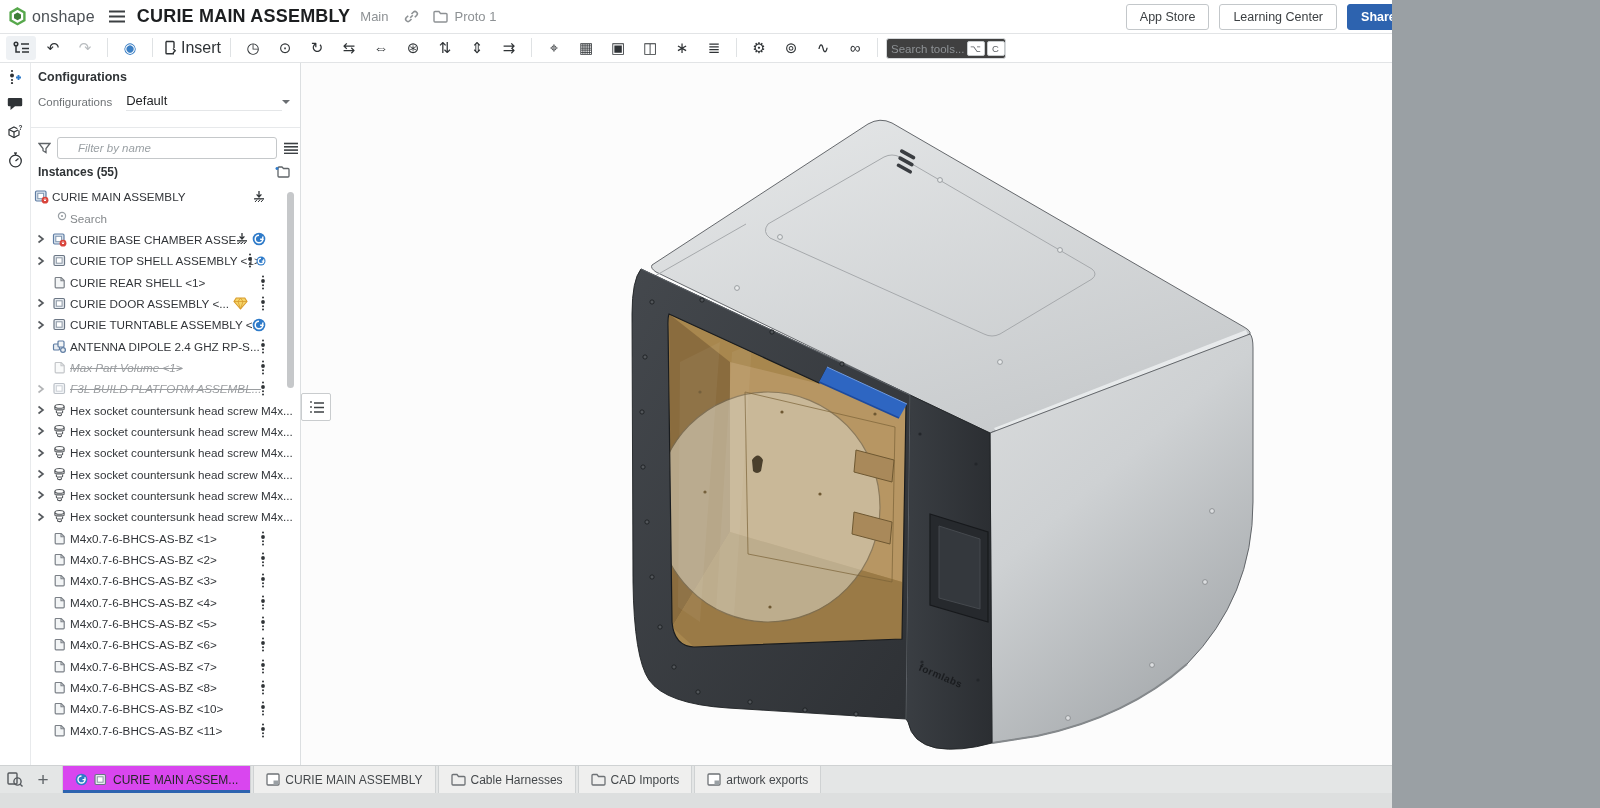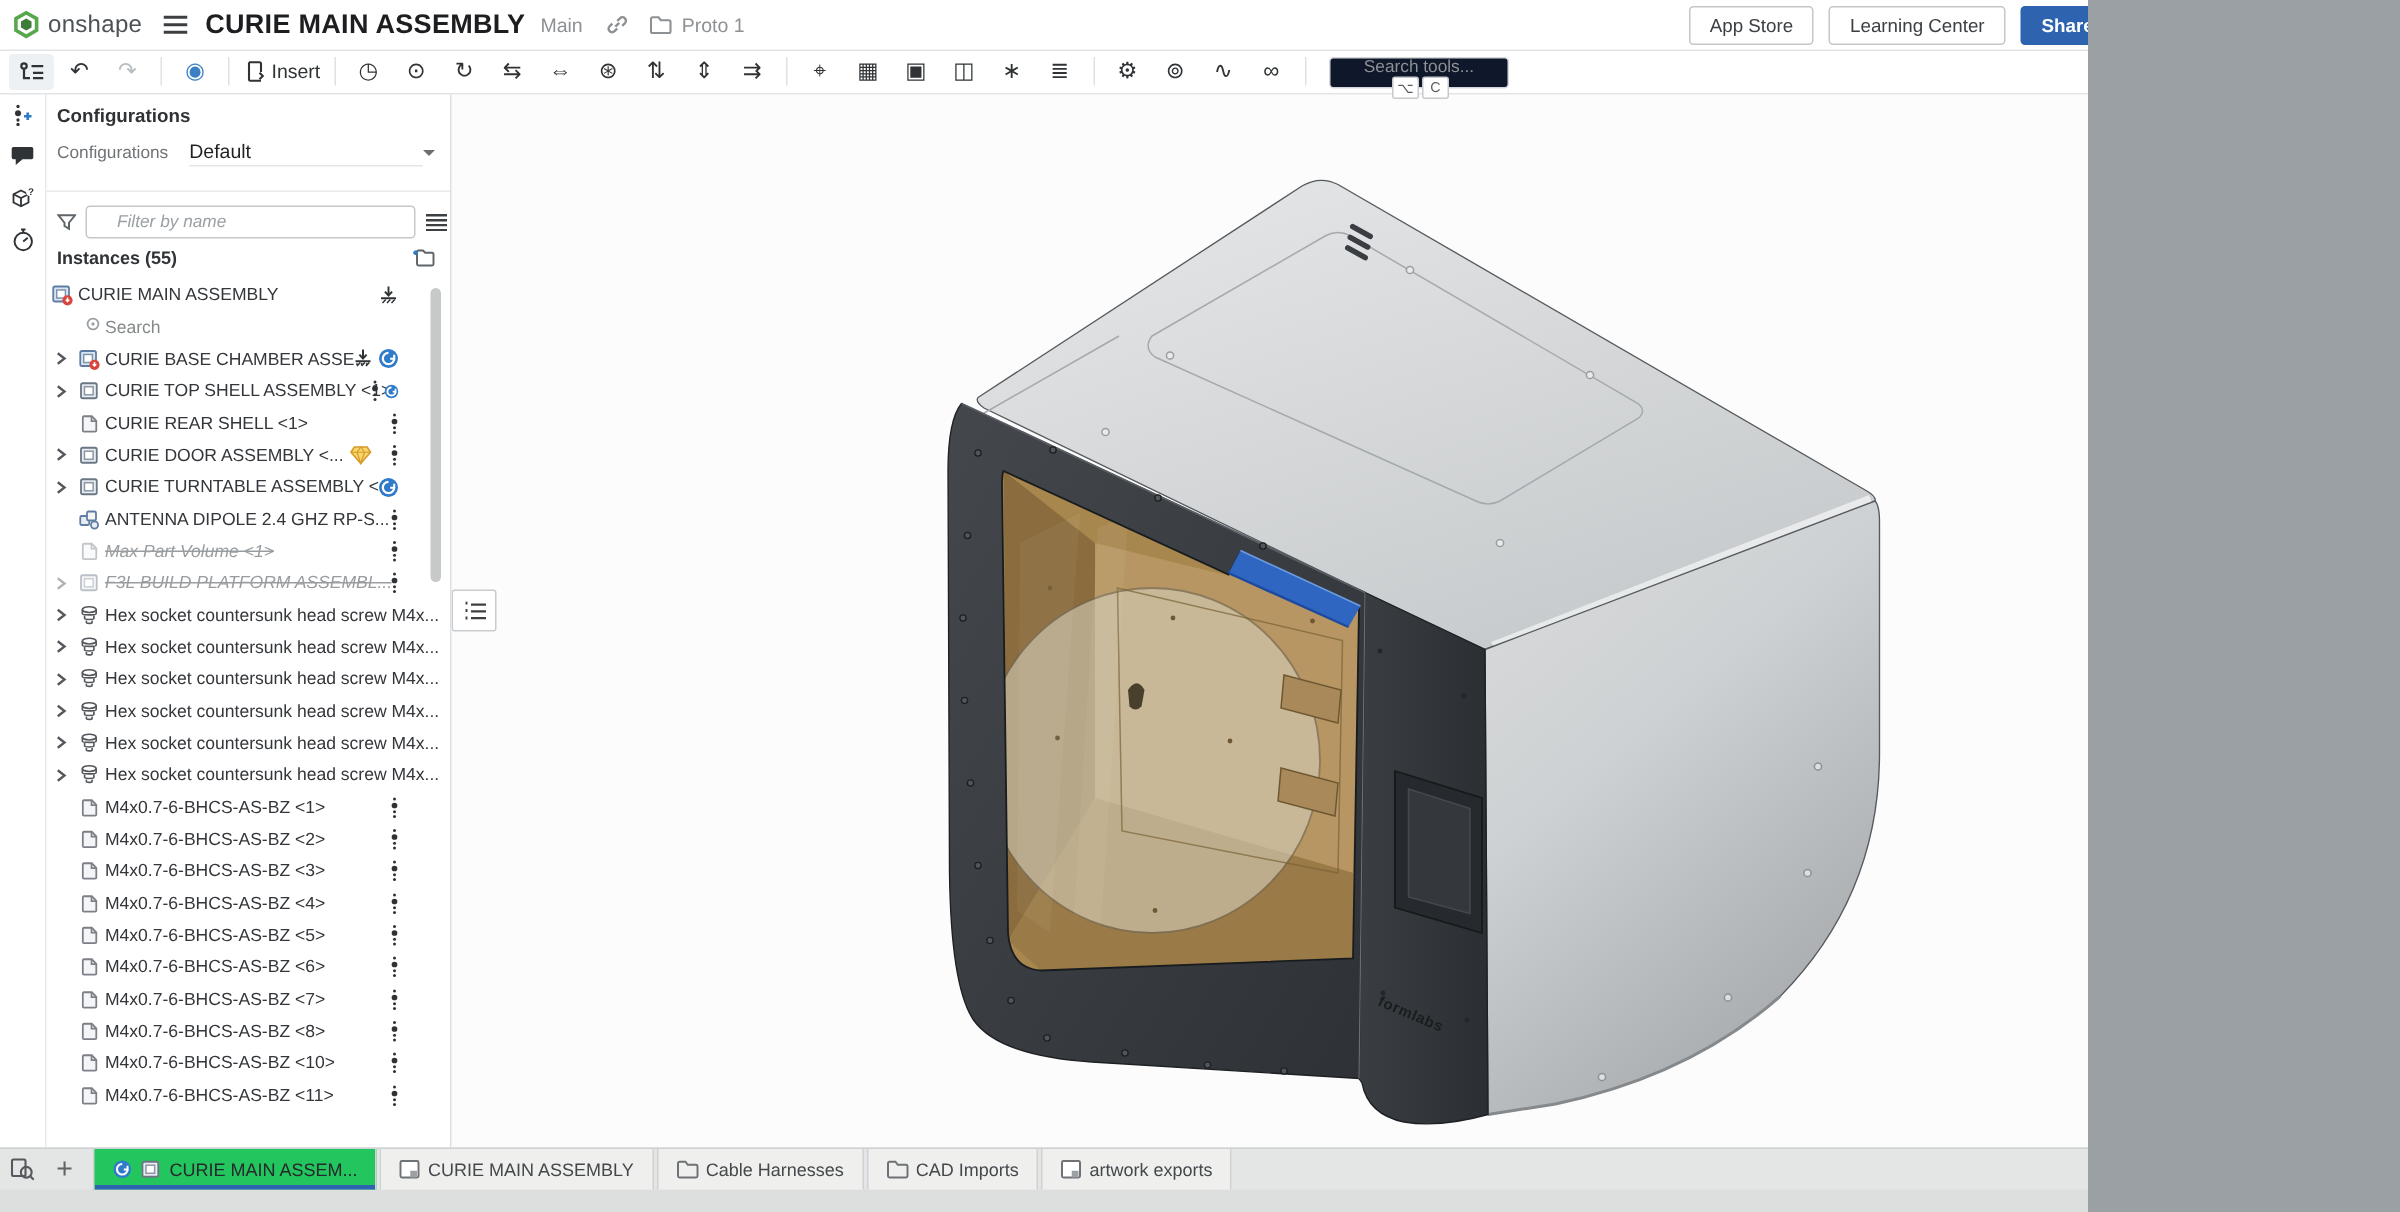--- a/index.html
+++ b/index.html
@@ -31,24 +31,24 @@
   .avatar:after{content:"";position:absolute;left:2.5px;top:11px;width:14px;height:10px;border-radius:50%;background:#fff;}
   .uname{font-size:13px;color:#3c4043;}
   
   .toolbar{position:absolute;left:0;top:33px;width:1600px;height:29px;background:#fff;
            border-bottom:1px solid #e2e4e6;display:flex;align-items:center;z-index:29;}
   .tbtn{height:24px;min-width:26px;padding:0 2px;margin:0 1px;border-radius:3px;display:flex;align-items:center;
         justify-content:center;cursor:pointer;color:#2f3336;}
   .tbtn:first-child{margin-left:6px;background:#eef1f4;}
   .tbtn .glyph{font-size:15px;line-height:1;}
   .tbtn.disabled{color:#b9bdc0;}
-  .tlab{font-size:13px;color:#2f3336;margin-left:4px;}
+  .tlab{font-size:16px;color:#2f3336;margin-left:4px;}
   .tsep{width:1px;height:19px;background:#dfe2e4;margin:0 6px;flex:none;}
-  .searchbox{position:absolute;left:886px;top:5px;width:110px;height:19px;background:#0f172a;
-             border:1px solid #d5d8da;border-radius:3px;display:flex;align-items:center;padding:0 4px;cursor:text;flex-direction:column;}
+  .searchbox{position:absolute;left:886px;top:5px;width:110px;height:19px;background:#404040;
+             border:1px solid #d5d8da;border-radius:3px;display:flex;align-items:center;padding:0 4px;cursor:text;}
   .searchtxt{font-size:11.5px;color:#8d9194;flex:1;white-space:nowrap;}
   .key{min-width:12px;height:13px;border:1px solid #c6cacc;border-radius:2px;background:#fff;font-size:9.5px;
        color:#5b5f63;display:flex;align-items:center;justify-content:center;padding:0 2px;margin-left:2px;}
   
   .rail{position:absolute;left:0;top:62px;width:30px;height:703px;background:#fff;border-right:1px solid #e8eaec;z-index:20;}
   .rbtn{width:30px;height:28px;display:flex;align-items:center;justify-content:center;cursor:pointer;}
   
   .panel{position:absolute;left:30px;top:62px;width:270px;height:703px;background:#fff;z-index:19;
          border-right:1px solid #dcdfe1;overflow:hidden;}
   .ptitle{position:absolute;left:8px;top:8px;font-size:12.5px;font-weight:700;color:#2f3336;}
@@ -90,21 +90,21 @@
   
   .tabbar{position:absolute;left:0;top:765px;width:1600px;height:43px;background:#dddfdf;z-index:31;}
   .tabstrip{position:absolute;left:0;top:0;width:1600px;height:27px;background:#e4e6e6;border-top:1px solid #cfd2d3;
             display:flex;align-items:stretch;}
   .tabsearch{width:30px;display:flex;align-items:center;justify-content:center;cursor:pointer;}
   .newtab{width:26px;display:flex;align-items:center;justify-content:center;font-size:19px;color:#5f6468;
           cursor:pointer;font-weight:400;margin-right:6px;}
   .tab{display:flex;align-items:center;gap:5px;padding:0 12px;background:#efefee;border-right:1px solid #cfd2d3;
        border-left:1px solid #cfd2d3;margin-right:2px;font-size:12px;color:#44484b;cursor:pointer;max-width:170px;}
   .tab .tname{white-space:nowrap;overflow:hidden;}
-  .tab.active{background:#22c55e;box-shadow:inset 0 -3px 0 #2d63af;color:#26282a;}
+  .tab.active{background:#d946ef;box-shadow:inset 0 -3px 0 #2d63af;color:#26282a;}
   .ic{display:inline-flex;align-items:center;justify-content:center;}
   svg{display:block;}
   .vclabel{font-size:8.5px;fill:#4b4e52;}
   .axlabel{font-size:11px;font-weight:700;}
 </style>
 </head>
 <body>
 
 <div class="screen">
 

